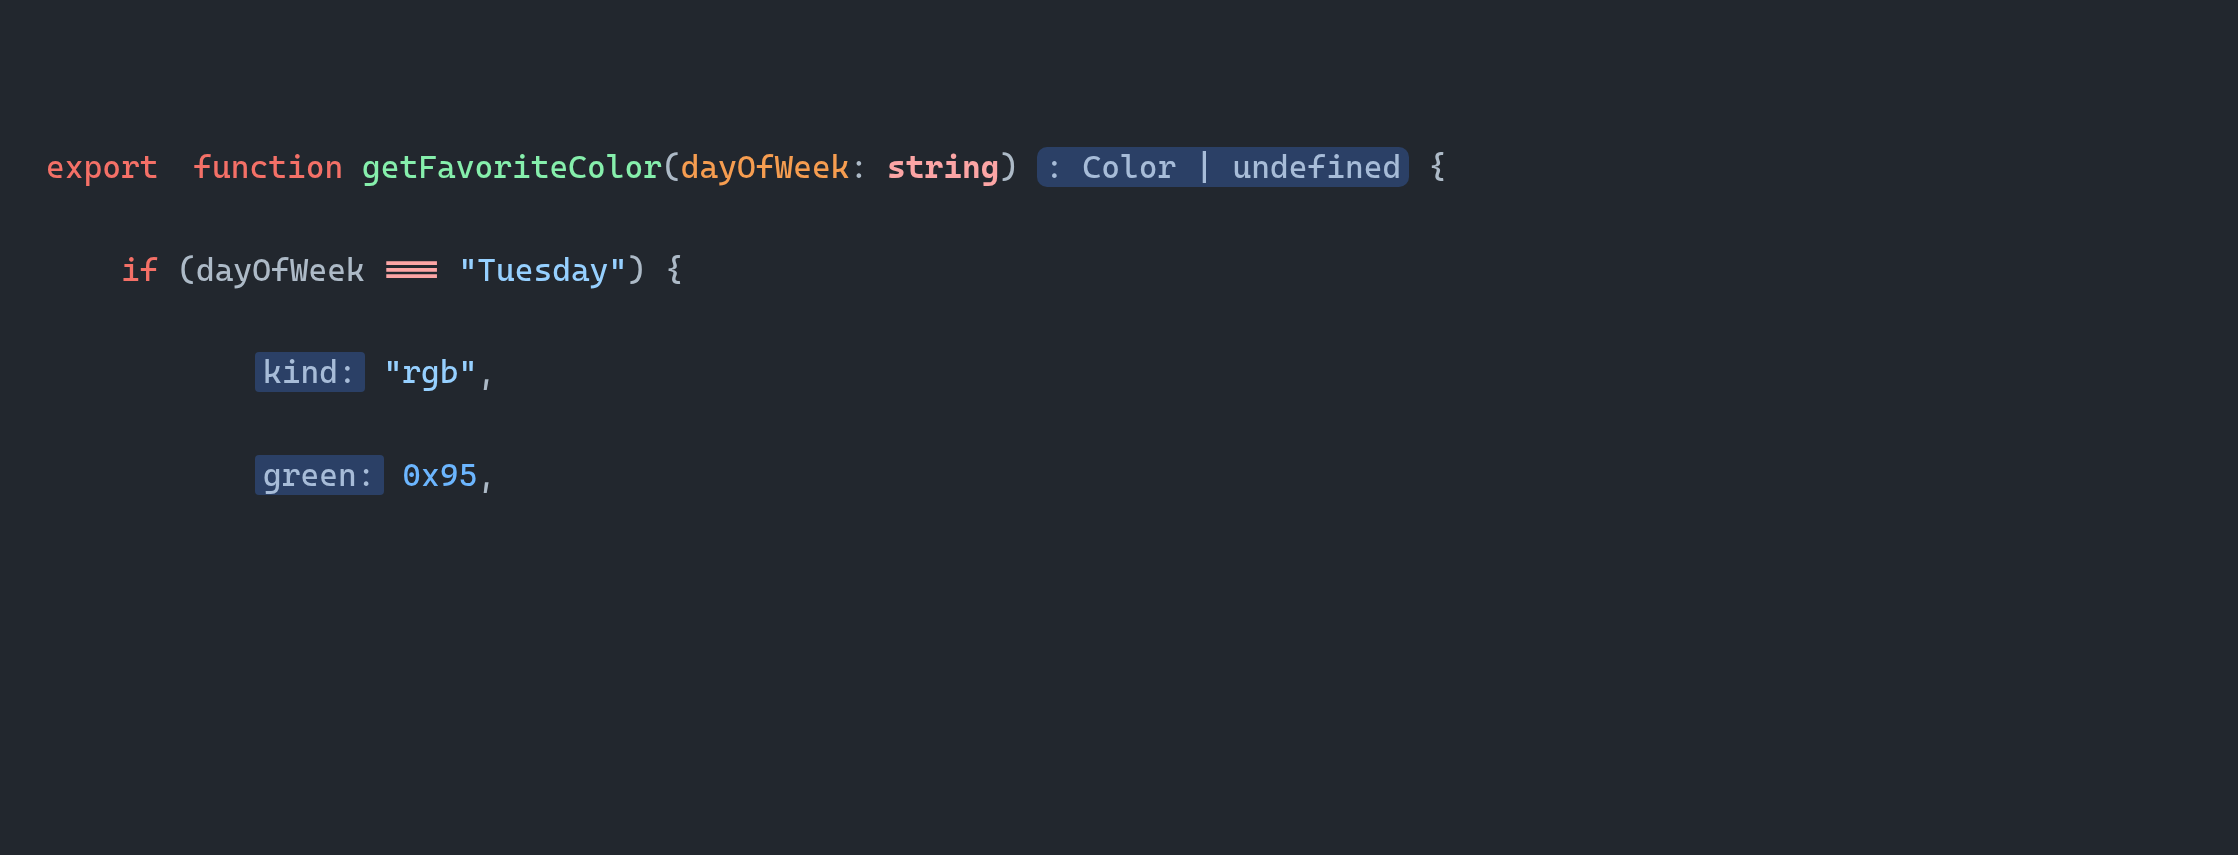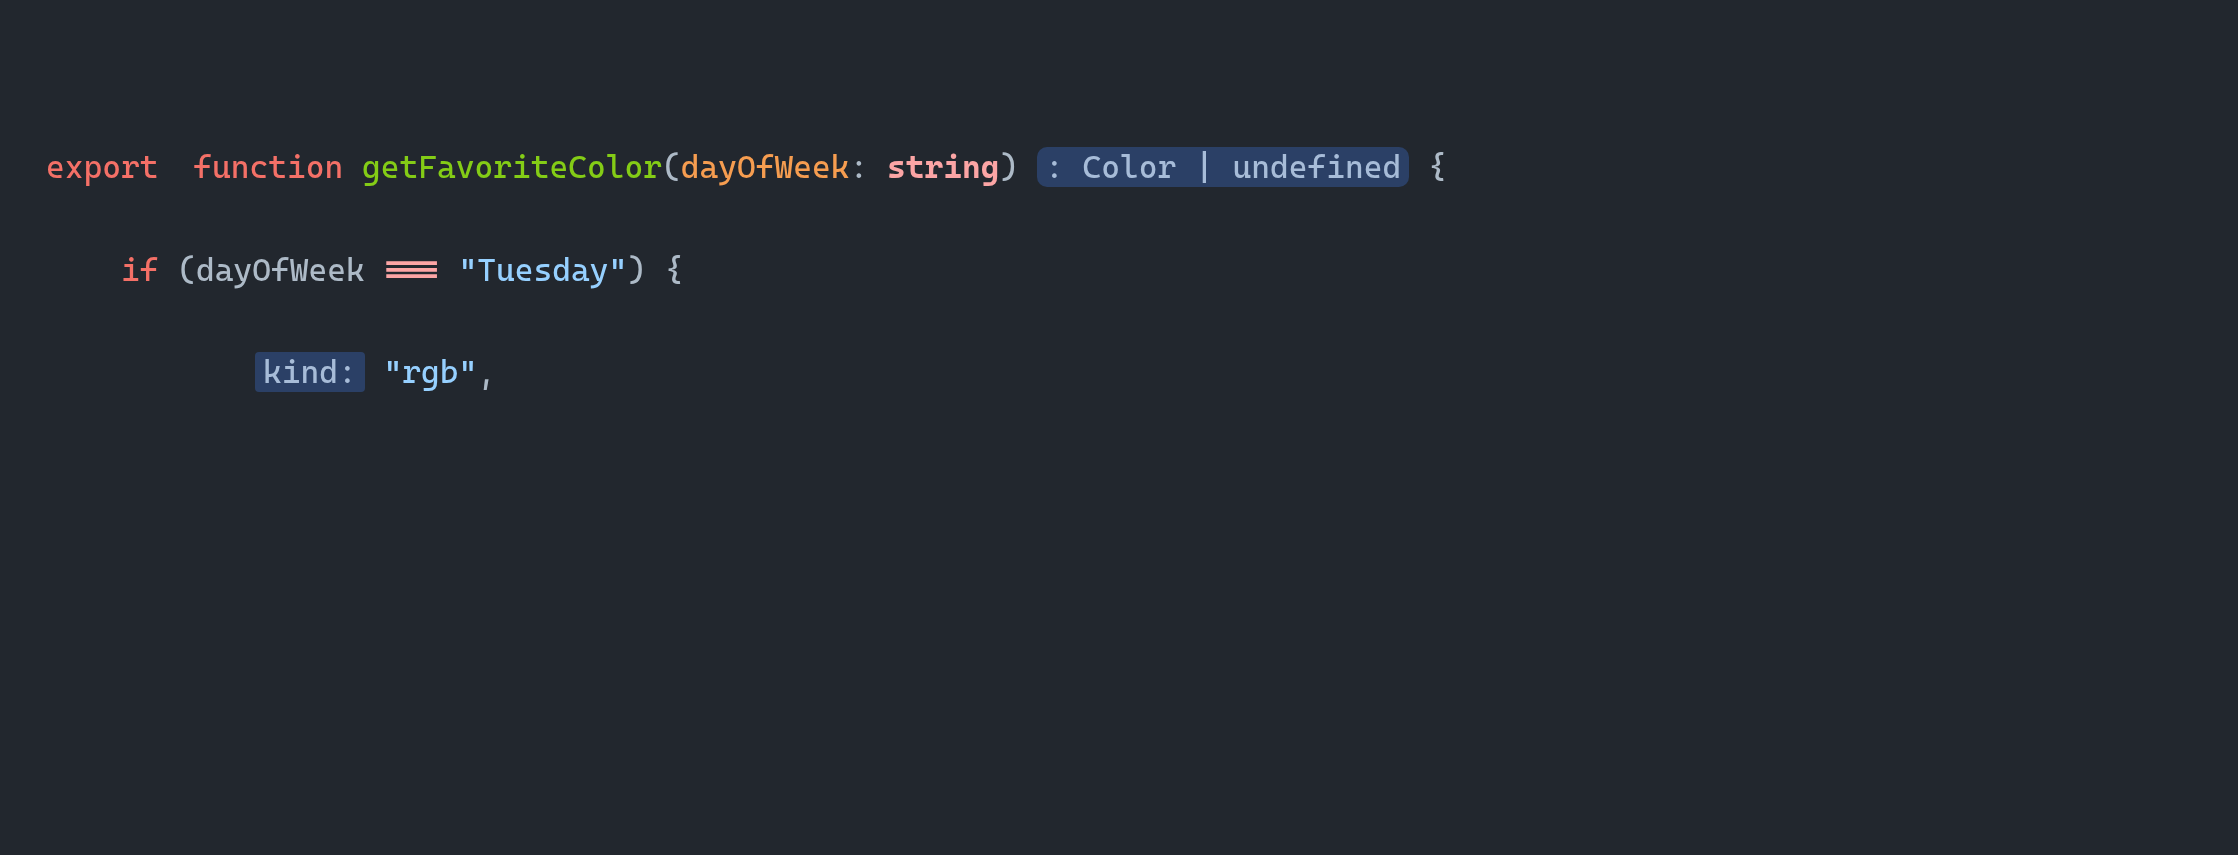--- a/index.html
+++ b/index.html
@@ -9,21 +9,21 @@
     font-size: 32px;
     line-height: 1.6;
     color: #adbac7;
     padding: 40px 30px;
     white-space: pre;
     overflow-x: auto;
   }
   .line { display: block; }
   .kw-red { color: #f47067; margin-left: 16px; }
   .kw-purple { color: #dcbdfb; }
-  .fn-name { color: #84cc16; }
+  .fn-name { color: #86efac; }
   .param { color: #f69d50; }
   .type { color: #fca5a5; font-weight: bold; }
   .punct { color: #adbac7; }
   .string { color: #96d0ff; }
   .number { color: #6cb6ff; }
   .hint {
     background: #2b4066;
     color: #a7bcd8;
     border-radius: 10px;
     padding: 1px 8px;
@@ -35,16 +35,17 @@
     padding: 1px 8px;
     text-align: center;
   }
 </style>
 </head>
 <body>
 
 <div><span class="line"><span class="kw-red">export</span> <span class="kw-red">function</span> <span class="fn-name">getFavoriteColor</span><span class="punct">(</span><span class="param">dayOfWeek</span><span class="punct">:</span> <span class="type">string</span><span class="punct">)</span> <span class="hint">: Color | undefined</span> <span class="punct">{</span></span>
 <span class="line">    <span class="kw-red">if</span> <span class="punct">(</span><span class="punct">dayOfWeek</span> <span class="type">===</span> <span class="string">"Tuesday"</span><span class="punct">)</span> <span class="punct">{</span></span>
 <span class="line">            <span class="param-hint">kind:</span> <span class="string">"rgb"</span><span class="punct">,</span></span>
+<span class="line">            <span class="param-hint">green:</span> <span class="number">0x95</span><span class="punct">,</span></span>
 
 
 </div>
 
 
 </body></html>

